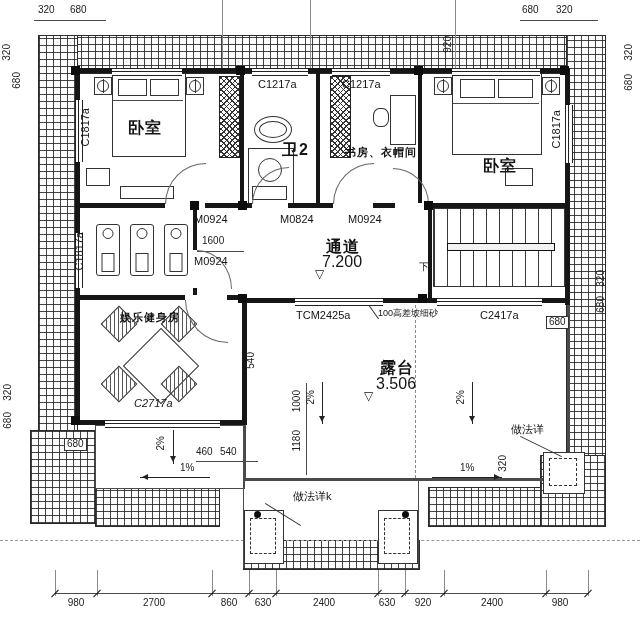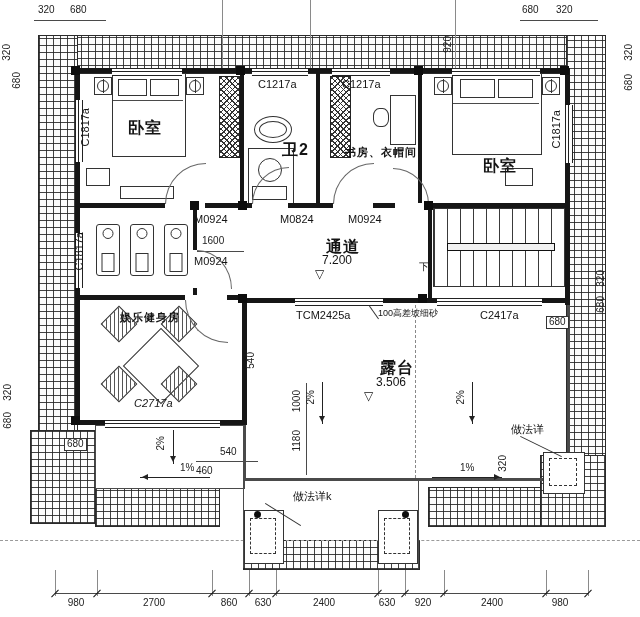--- a/index.html
+++ b/index.html
@@ -55,21 +55,21 @@
   .ward{position:absolute;border:1px solid #222;z-index:6;background:
     repeating-linear-gradient(45deg,#333 0 1px,transparent 1px 4px),
     repeating-linear-gradient(-45deg,#333 0 1px,transparent 1px 4px);}
   .arrv{position:absolute;width:1px;background:#222;z-index:20;}
   .arrv::after{content:"";position:absolute;bottom:-1px;left:-3px;border:3px solid transparent;border-top:6px solid #222;}
   .arrl{position:absolute;height:1px;background:#222;z-index:20;}
   .arrl::after{content:"";position:absolute;left:-1px;top:-3px;border:3px solid transparent;border-right:6px solid #222;}
   .arrr{position:absolute;height:1px;background:#222;z-index:20;}
   .arrr::after{content:"";position:absolute;right:-1px;top:-3px;border:3px solid transparent;border-left:6px solid #222;}
   .leader{position:absolute;height:1px;background:#333;z-index:20;}
-  .lvl{font-size:12px;z-index:20;}
+  .lvl{font-size:16px;z-index:20;}
   #wm{position:absolute;left:157px;top:243px;font-size:104px;font-weight:bold;
       letter-spacing:2px;line-height:1;color:rgba(206,36,30,.82);z-index:45;
       font-family:"DejaVu Sans",sans-serif;pointer-events:none;}
   .diamond{position:absolute;border:1.5px solid #333;transform:rotate(45deg);background:#fff;z-index:7;}
 </style>
 </head>
 <body>
 
 <div id="plan">
 
@@ -216,21 +216,21 @@
   <div class="t" style="left:480px;top:310px;">C2417a</div>
   <div class="t" style="left:296px;top:310px;">TCM2425a</div>
   <div class="t" style="left:194px;top:214px;">M0924</div>
   <div class="t" style="left:280px;top:214px;">M0824</div>
   <div class="t" style="left:348px;top:214px;">M0924</div>
   <div class="t" style="left:194px;top:256px;">M0924</div>
 
   <div class="t dim" style="left:202px;top:236px;">1600</div>
   <div class="ln" style="left:196px;top:251px;width:48px;height:1px;"></div>
   <div class="t dim tv" style="left:246px;top:352px;">540</div>
-  <div class="t dim" style="left:196px;top:466px;">460</div>
+  <div class="t dim" style="left:196px;top:447px;">460</div>
   <div class="t dim" style="left:220px;top:447px;">540</div>
   <div class="ln" style="left:196px;top:461px;width:62px;height:1px;"></div>
   <div class="t dim tv" style="left:292px;top:390px;">1000</div>
   <div class="t dim tv" style="left:292px;top:430px;">1180</div>
   <div class="ln" style="left:306px;top:383px;width:1px;height:92px;"></div>
   <div class="t dim tv" style="left:498px;top:455px;">320</div>
   <div class="t dim tv" style="left:443px;top:36px;">920</div>
 
   <div class="t dim" style="left:38px;top:5px;">320</div>
   <div class="t dim" style="left:70px;top:5px;">680</div>

